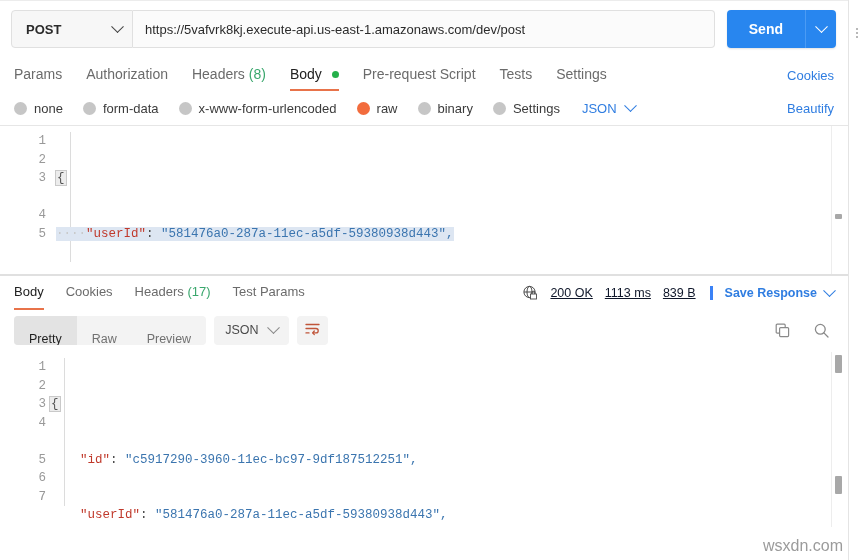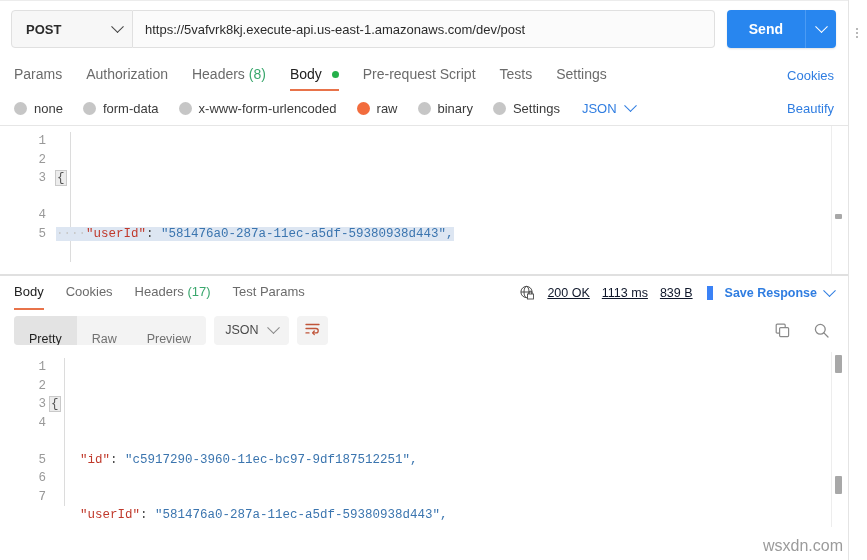--- a/index.html
+++ b/index.html
@@ -316,21 +316,21 @@
     font-size: 12.5px;
   }
   .meta-ok { color: #0f172a; text-decoration: underline; }
   .save-resp {
     display: flex; align-items: center;
     color: #2f7de1;
     font-weight: bold;
     font-size: 12.5px;
     cursor: pointer;
     padding-left: 12px;
-    border-left: 6px solid #3b82f6;
+    border-left: 3px solid #3b82f6;
     margin-left: 2px;
   }
   .save-resp .chev { margin-left: 8px; }
 
   
   .res-toolbar {
     display: flex;
     align-items: center;
     padding: 6px 14px 8px 14px;
     height: 42px;

